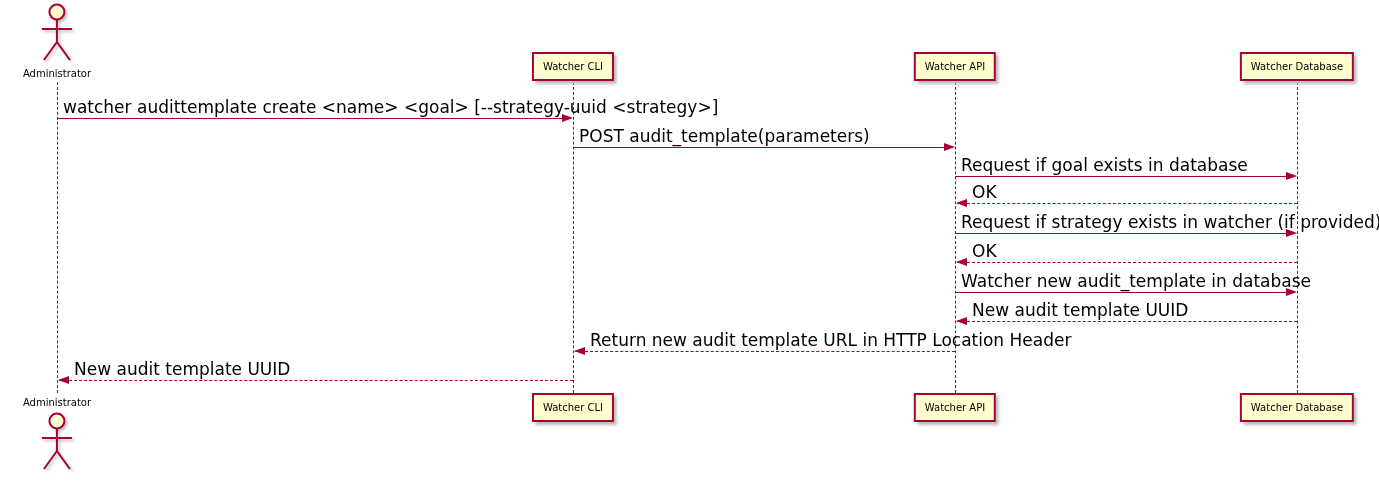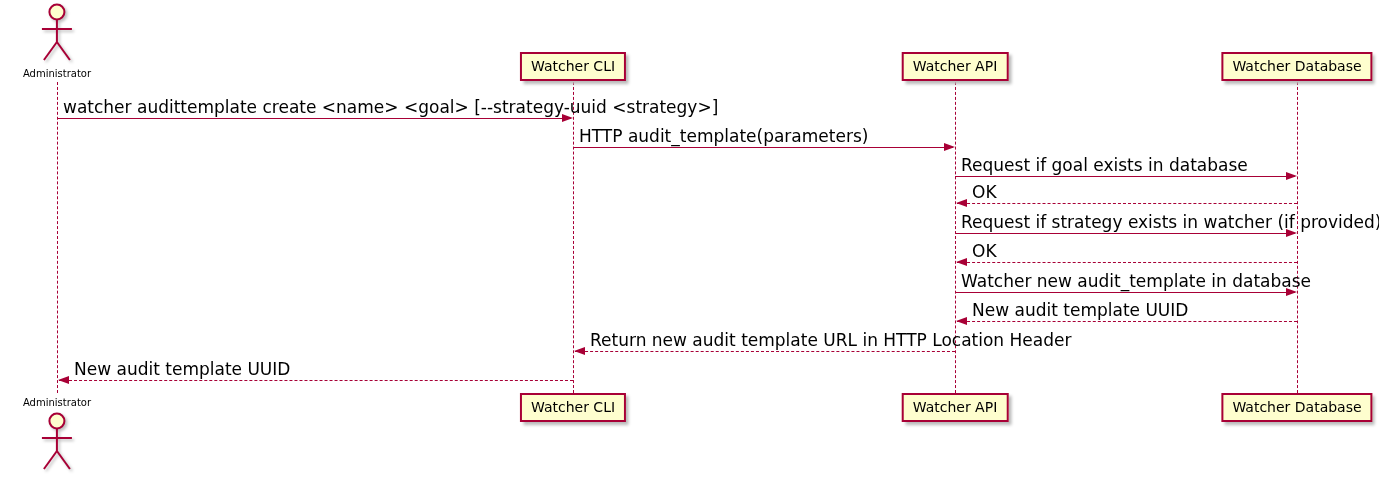--- a/index.html
+++ b/index.html
@@ -44,21 +44,21 @@
     color: #000000;
     z-index: 4;
   }
   
   .pbox {
     position: absolute;
     transform: translateX(-50%);
     background: #FEFECE;
     border: 2px solid #A80036;
     padding: 4px 9px;
-    font-size: 14px;
+    font-size: 10px;
     line-height: 17px;
     white-space: nowrap;
     box-shadow: 3px 3px 3px #b9b9b9;
     z-index: 5;
     text-align: left;
   }
   .pbox.toprow { top: 52px; }
   .pbox.bottomrow { top: 393px; }
   
   .actor {
@@ -88,21 +88,21 @@
   <div>
       <div class="lifeline" style="left: 57px; top: 82px; height: 311px;"></div>
       <div class="lifeline" style="left: 573px; top: 82px; height: 311px;"></div>
       <div class="lifeline" style="left: 955px; top: 82px; height: 311px;"></div>
       <div class="lifeline" style="left: 1297px; top: 82px; height: 311px;"></div>
       <div class="msg-line" style="top: 118px; left: 57px; width: 514px;"></div>
       <div class="head right" style="top: 114px; left: 562px;"></div>
       <div class="msg-label" style="top: 99px; left: 63px;">watcher audittemplate create &lt;name&gt; &lt;goal&gt; [--strategy-uuid &lt;strategy&gt;]</div>
       <div class="msg-line" style="top: 147px; left: 573px; width: 380px;"></div>
       <div class="head right" style="top: 143px; left: 944px;"></div>
-      <div class="msg-label" style="top: 128px; left: 579px;">HTTP audit_template(parameters)</div>
+      <div class="msg-label" style="top: 128px; left: 579px;">POST audit_template(parameters)</div>
       <div class="msg-line" style="top: 176px; left: 955px; width: 340px;"></div>
       <div class="head right" style="top: 172px; left: 1286px;"></div>
       <div class="msg-label" style="top: 157px; left: 961px;">Request if goal exists in database</div>
       <div class="msg-line dashed" style="top: 203px; left: 957px; width: 340px;"></div>
       <div class="head left" style="top: 199px; left: 956px;"></div>
       <div class="msg-label" style="top: 184px; left: 972px;">OK</div>
       <div class="msg-line" style="top: 233px; left: 955px; width: 340px;"></div>
       <div class="head right" style="top: 229px; left: 1286px;"></div>
       <div class="msg-label" style="top: 214px; left: 961px;">Request if strategy exists in watcher (if provided)</div>
       <div class="msg-line dashed" style="top: 262px; left: 957px; width: 340px;"></div>

